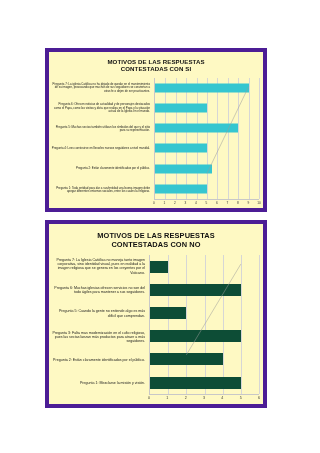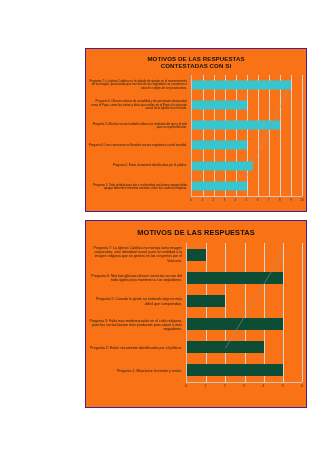--- a/index.html
+++ b/index.html
@@ -6,24 +6,23 @@
   body{
     width:320px;height:453px;
     background:#ffffff;
     font-family:"Liberation Sans", sans-serif;
     overflow:hidden;
   }
   .page{position:relative;width:320px;height:453px;}
 
   .panel{
     position:absolute;
-    background:#f97316;
-    border:1px solid #4c1d95;
+    background:#fef9c3;
+    border:4px solid #4c1d95;
     box-sizing:border-box;
-    margin-left:40px;
   }
   #panel-si{left:45px;top:48px;width:222px;height:164px;}
   #panel-no{left:45px;top:220px;width:222px;height:188px;}
 
   .chart-title{
     text-align:center;
     font-weight:bold;
     color:#111111;
     line-height:1.22;
     letter-spacing:.1px;
@@ -173,20 +172,21 @@
           <div class="xtick" style="left: 80%;">8</div>
           <div class="xtick" style="left: 90%;">9</div>
           <div class="xtick" style="left: 100%;">10</div>
         </div>
     </div>
   </div>
 
   <div class="panel" id="panel-no">
     <div class="chart-title">
       <div>MOTIVOS DE LAS RESPUESTAS</div>
+      <div>CONTESTADAS CON NO</div>
     </div>
 
     <div class="plot-wrap" id="no-plot-wrap">
       <div class="cat-col">
         <div class="rows" id="no-cats">
             <div class="row">
               <div class="cat-label">Pregunta 7: La Iglesia Católica no maneja tanto imagen corporativa, sino identidad visual, pues en realidad a la imagen religiosa que se genera en los creyentes por el Vaticano.</div>
             </div>
             <div class="row">
               <div class="cat-label">Pregunta 6: Muchas iglesias ofrecen servicios no son del todo ágiles para mantener a sus seguidores.</div>

